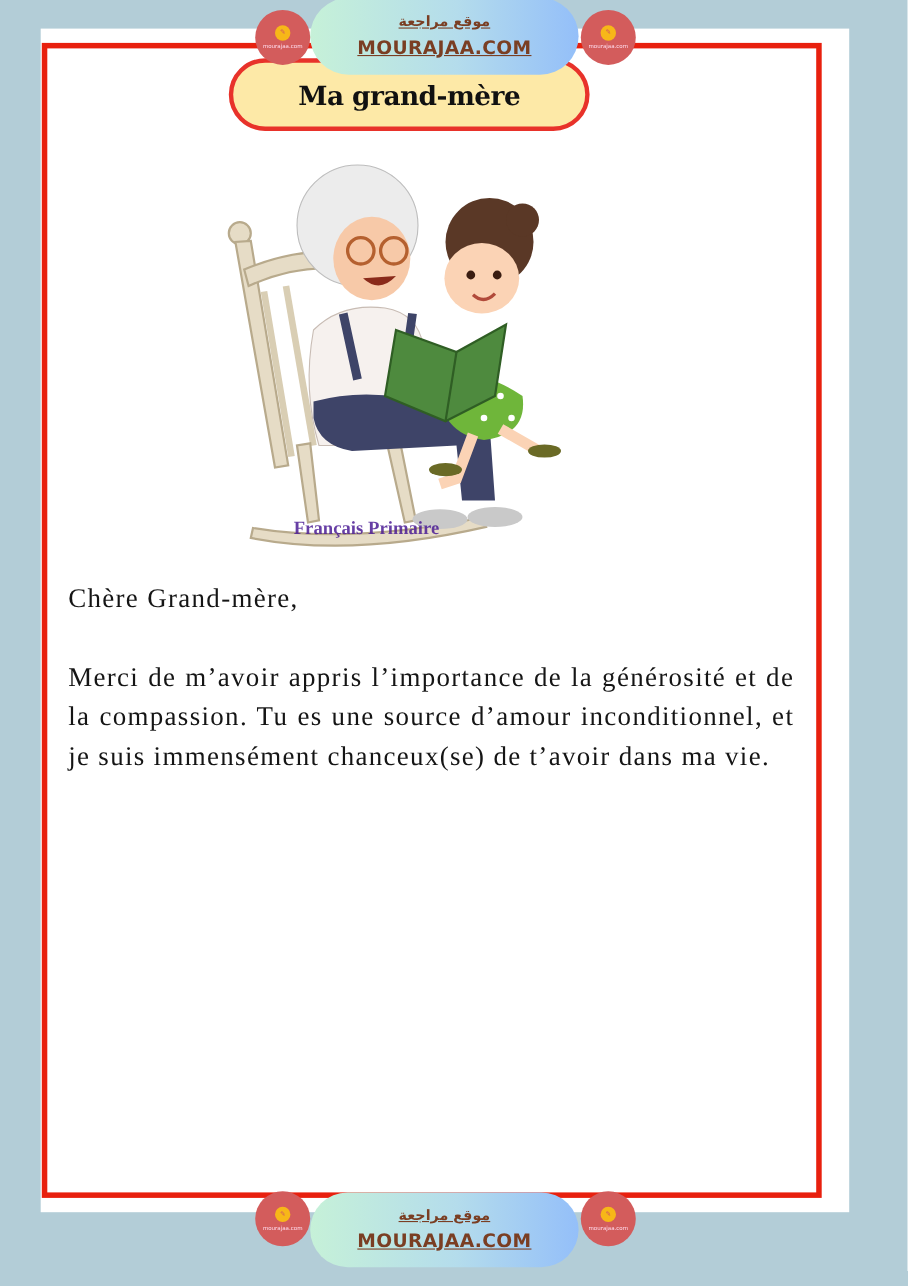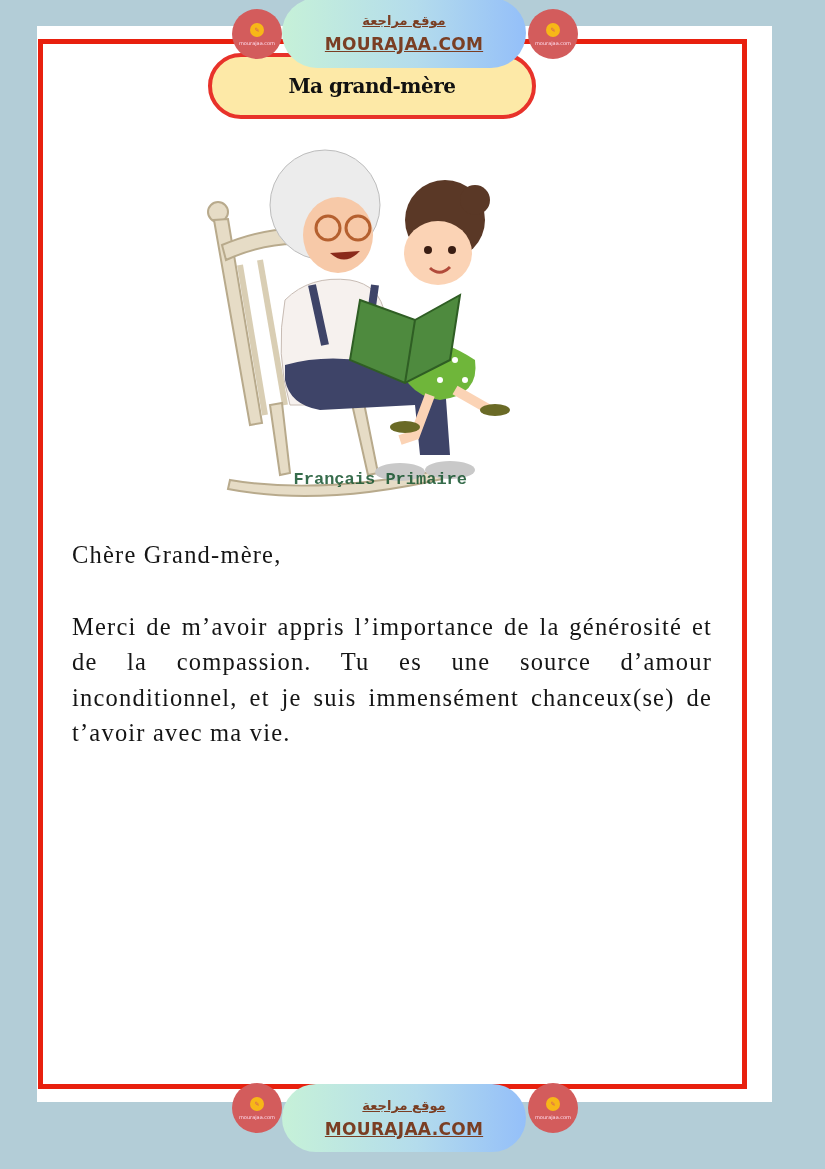--- a/index.html
+++ b/index.html
@@ -37,34 +37,34 @@
     color:#d35c5c; font-size:6px; font-weight:bold; text-align:center; line-height:14px;
     font-family:"DejaVu Sans", sans-serif;
   }
   .badge .tiny { color:#fde; font-size:5px; line-height:6px; margin-top:3px; font-family:"DejaVu Sans", sans-serif; }
   .title-pill {
     position:absolute; left:208px; top:53px; width:320px; height:58px;
     border:4px solid #e8322a; border-radius:34px; background:#fde9a7;
     display:flex; align-items:center; justify-content:center; z-index:4;
   }
   .title-pill span {
-    font-family:"DejaVu Serif", serif; font-weight:bold; font-size:20px; color:#111;
+    font-family:"DejaVu Serif", serif; font-weight:bold; font-size:24px; color:#111;
     letter-spacing:-0.5px;
   }
   .illus { position:absolute; left:200px; top:135px; width:320px; height:370px; }
   .watermark {
-    position:absolute; left:267px; top:470px; width:200px; text-align:right;
-    font-family:Liberation Mono, monospace; font-weight:bold; font-size:17px; color:#14532d; opacity:0.85;
+    position:absolute; left:267px; top:470px; width:200px; text-align:left;
+    font-family:Liberation Serif, serif; font-weight:bold; font-size:17px; color:#4c1d95; opacity:0.85;
   }
   .letter {
     position:absolute; left:58px; top:523px; width:668px;
     font-family:"Liberation Serif", serif; font-size:24.5px; color:#151515;
     line-height:35.6px; text-align:justify; letter-spacing:1.2px;
   }
-  .letter p { margin:14px; }
+  .letter p { margin:4px; }
   .letter .greet { margin-bottom:36px; }
   .letter .para { margin-bottom:36px; text-align-last:left; }
   .letter .indent { padding-left:8px; }
 </style>
 </head>
 <body>
 
 <div class="page"></div>
 <div class="frame"></div>
 
@@ -126,21 +126,21 @@
   <path d="M160 165 L215 185 L260 160 L250 225 L205 248 L150 225 Z" fill="#4e8a3e" stroke="#2f5e24" stroke-width="2"></path>
   <path d="M215 185 L205 248" stroke="#2f5e24" stroke-width="2"></path>
 
   <ellipse cx="200" cy="337" rx="25" ry="9" fill="#c9c9c9"></ellipse>
   <ellipse cx="250" cy="335" rx="25" ry="9" fill="#c9c9c9"></ellipse>
 </svg>
 <div class="watermark">Français Primaire</div>
 
 <div class="letter">
   <p class="greet">Chère Grand-mère,</p>
-  <p class="para">Merci de m’avoir appris l’importance de la générosité et de la compassion. Tu es une source d’amour inconditionnel, et je suis immensément chanceux(se) de t’avoir avec ma vie.</p>
+  <p class="para">Merci de m’avoir appris l’importance de la générosité et de la compassion. Tu es une source d’amour inconditionnel, et je suis immensément chanceux(se) de t’avoir dans ma vie.</p>
 </div>
 
 <div class="badge" style="left:232px;top:1083px;">
   <div class="dot">✎</div>
   <div class="tiny">mourajaa.com</div>
 </div>
 <div class="banner bottom">
   <div class="ar">موقع مراجعة</div>
   <div class="site">MOURAJAA.COM</div>
 </div>

